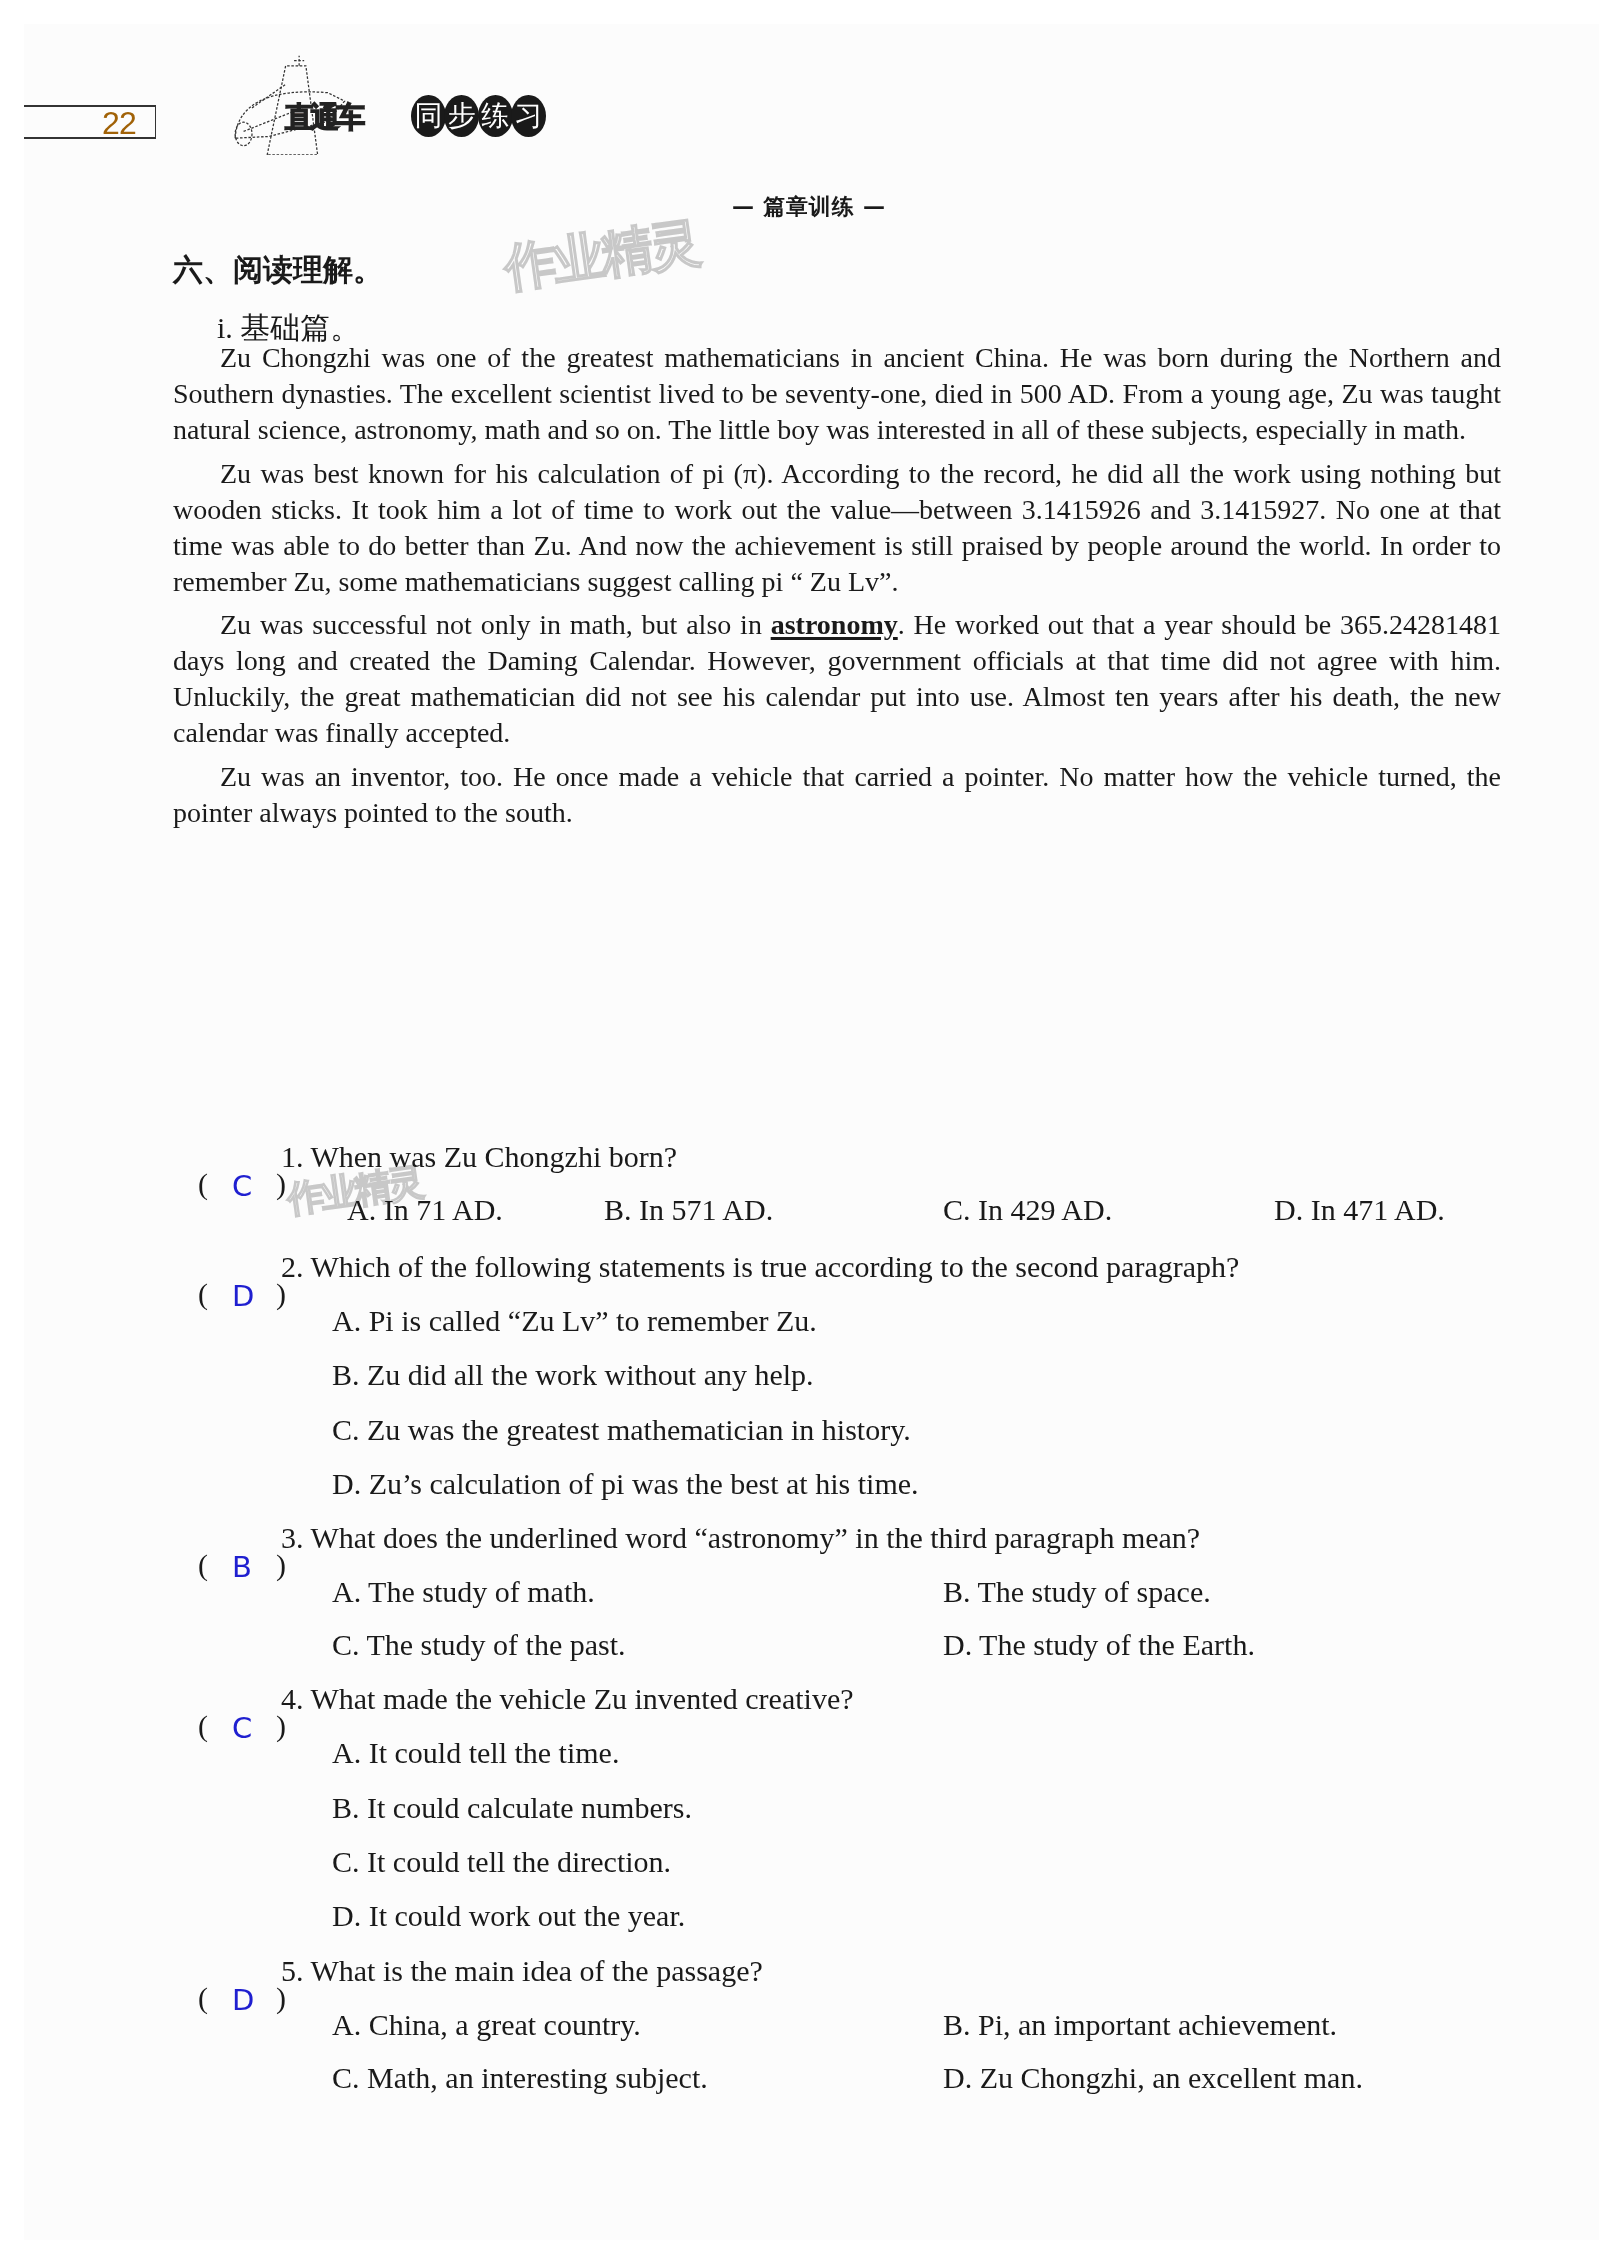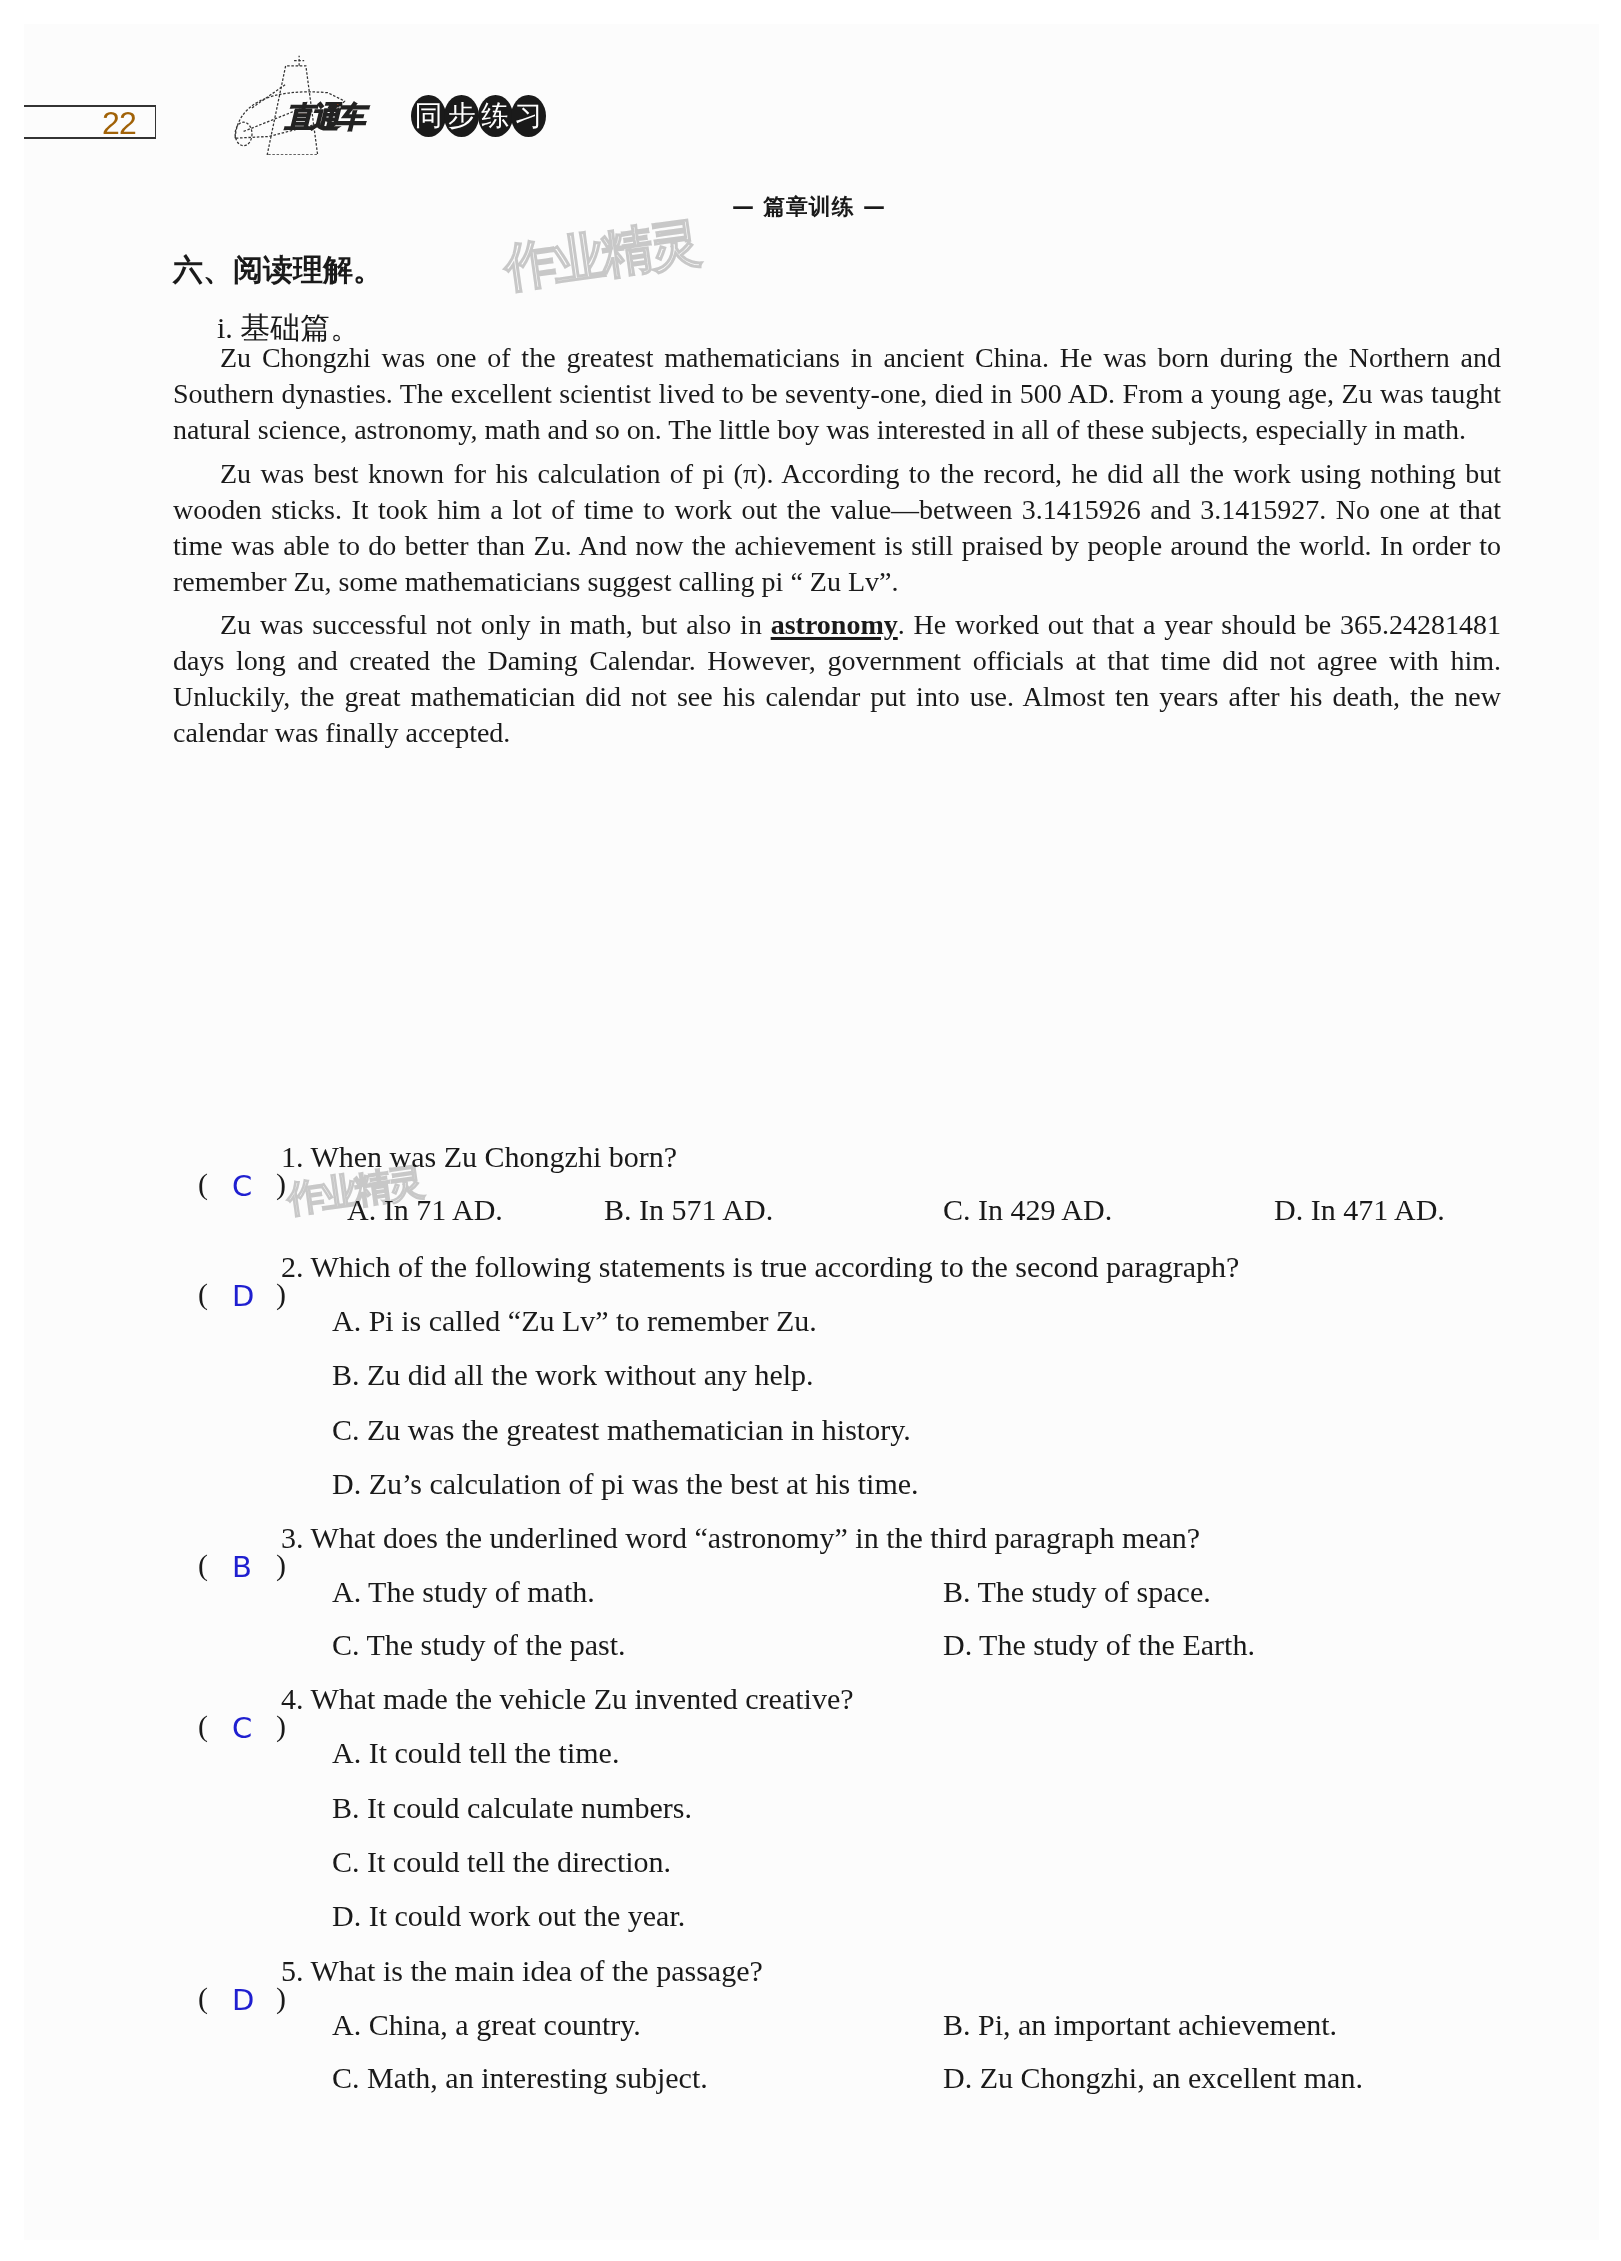--- a/index.html
+++ b/index.html
@@ -2,21 +2,21 @@
 <html style="font-size:13.5px"><head>
 <meta charset="utf-8">
 <style>
   html, body { margin: 0; padding: 0; background: #ffffff; }
   body { width: 1621px; height: 2261px; position: relative; overflow: hidden; font-family: "Liberation Serif", "DejaVu Serif", serif; color: #1a1a1a; }
   .page { position: absolute; left: 23.6px; top: 23.6px; width: 1575px; height: 2216px; background: #fcfcfc; }
   
   .pageno-box { position: absolute; left: 23.6px; top: 105px; width: 132px; height: 34px; border-top: 2.5px double #333; border-bottom: 2.5px double #333; border-right: 1.7px solid #333; box-sizing: border-box; }
   .pageno { position: absolute; right: 18.6px; top: -1.7px; font-size: 32px; font-family: Liberation Sans, sans-serif; letter-spacing: -0.8px; color: #a16207; }
   .logo { position: absolute; left: 218px; top: 54px; width: 169px; height: 101px; }
-  .logo-text { position: absolute; left: 67px; top: 44px; font-family: "DejaVu Sans", sans-serif; font-size: 29px; font-style: italic; font-weight: bold; color: #c2410c; -webkit-text-stroke: 1.3px #222; letter-spacing: -3.4px; }
+  .logo-text { position: absolute; left: 67px; top: 44px; font-family: "DejaVu Sans", sans-serif; font-size: 29px; font-weight: bold; color: #c2410c; -webkit-text-stroke: 1.3px #222; letter-spacing: -3.4px; }
   .badges { position: absolute; left: 411px; top: 95px; display: flex; gap: 0px; }
   .badge { width: 35px; height: 42px; border-radius: 50%; background: #1a1a1a; color: #fff; font-family: "DejaVu Sans", sans-serif; font-size: 28px; display: flex; align-items: center; justify-content: center; margin-right: -1.7px; }
   
   .section-title { position: absolute; left: 732px; top: 192px; font-family: "DejaVu Sans", sans-serif; font-weight: bold; font-size: 22px; letter-spacing: 0.8px; }
   .part-title { position: absolute; left: 173px; top: 250px; font-family: "DejaVu Sans", sans-serif; font-weight: bold; font-size: 30px; }
   .sub-title { position: absolute; left: 217px; top: 308px; font-size: 30px; }
   .watermark { position: absolute; font-family: "DejaVu Sans", sans-serif; font-weight: bold; color: transparent; -webkit-text-stroke: 1.3px #c8c8c8; transform: rotate(-8deg); }
   .wm1 { left: 504px; top: 221px; font-size: 52px; letter-spacing: -3.4px; }
   .wm2 { left: 287px; top: 1166px; font-size: 37px; letter-spacing: -3.4px; }
   
@@ -65,20 +65,21 @@
 <div class="part-title">六、阅读理解。</div>
 <div class="sub-title">i. 基础篇。</div>
 
 <div class="watermark wm1">作业精灵</div>
 <div class="watermark wm2">作业精灵</div>
 
 <div class="passage">
   <p>Zu Chongzhi was one of the greatest mathematicians in ancient China. He was born during the Northern and Southern dynasties. The excellent scientist lived to be seventy-one, died in 500 AD. From a young age, Zu was taught natural science, astronomy, math and so on. The little boy was interested in all of these subjects, especially in math.</p>
   <p>Zu was best known for his calculation of pi (π). According to the record, he did all the work using nothing but wooden sticks. It took him a lot of time to work out the value—between 3.1415926 and 3.1415927. No one at that time was able to do better than Zu. And now the achievement is still praised by people around the world. In order to remember Zu, some mathematicians suggest calling pi “ Zu Lv”.</p>
   <p><span>Zu was successful not only in math, but also in </span><u>astronomy</u><span>. He worked out that a year should be 365.24281481 days long and created the Daming Calendar. However, government officials at that time did not agree with him. Unluckily, the great mathematician did not see his calendar put into use. Almost ten years after his death, the new calendar was finally accepted.</span></p>
+  <p>Zu was an inventor, too. He once made a vehicle that carried a pointer. No matter how the vehicle turned, the pointer always pointed to the south.</p>
 </div>
 
 <div class="q" style="top:1140px">
   <span class="paren"><span class="lp">(</span><span class="ans" style="color: rgb(31, 31, 208);">C</span><span class="rp">)</span></span><span>1.</span> <span>When was Zu Chongzhi born?</span>
 </div>
 <div class="opt" style="left:347px; top:1193px">A. In 71 AD.</div>
 <div class="opt" style="left:604px; top:1193px">B. In 571 AD.</div>
 <div class="opt" style="left:943px; top:1193px">C. In 429 AD.</div>
 <div class="opt" style="left:1274px; top:1193px">D. In 471 AD.</div>
 

